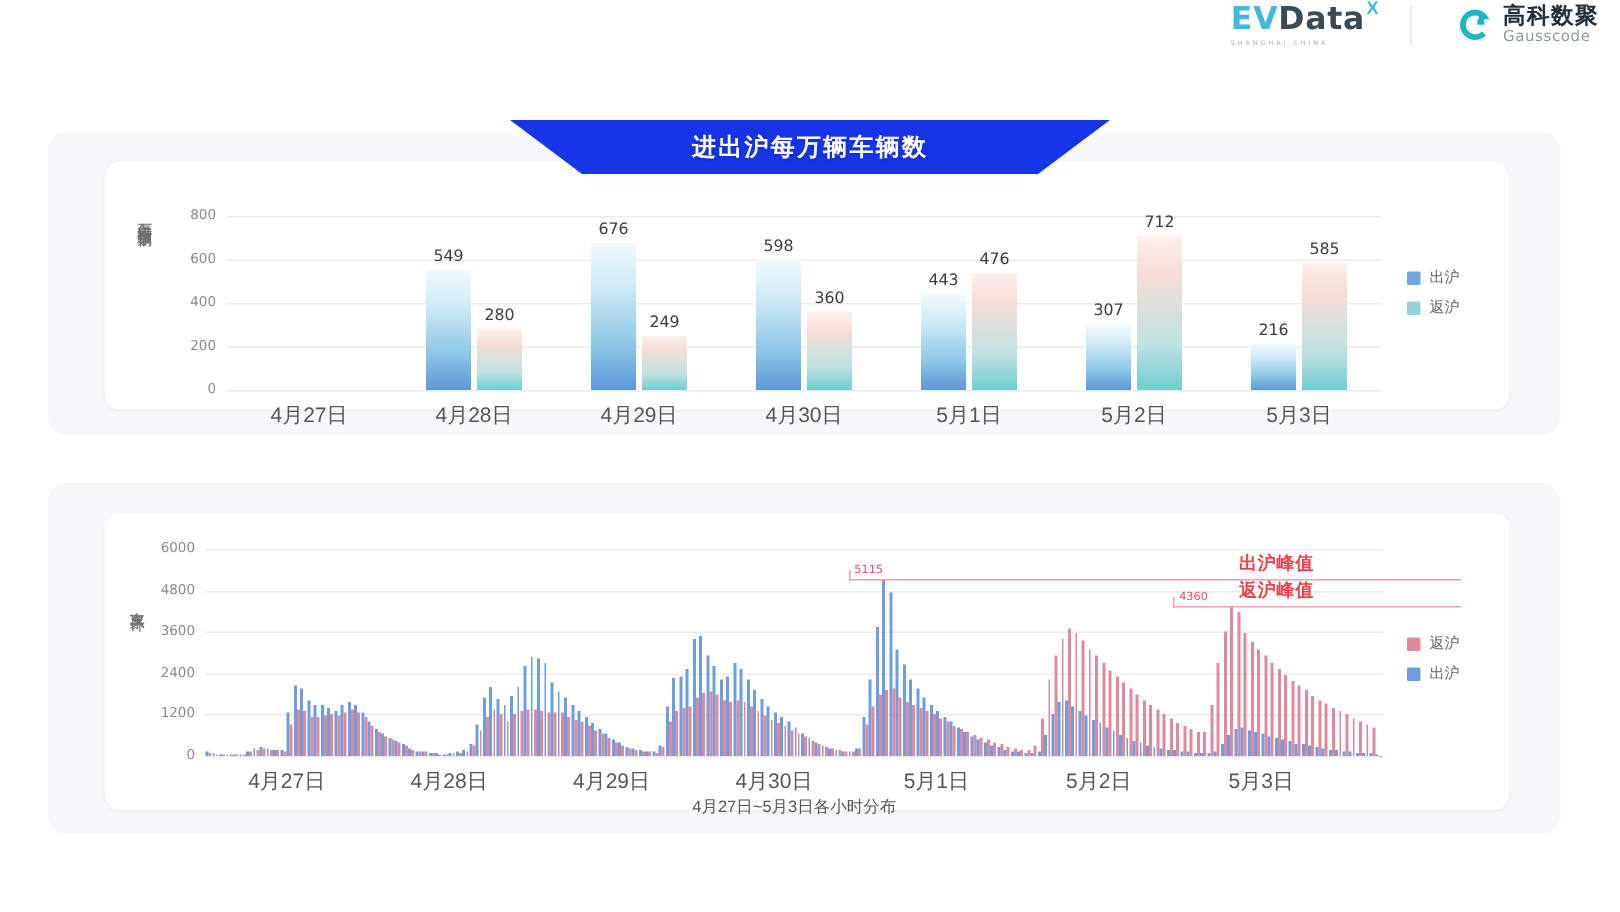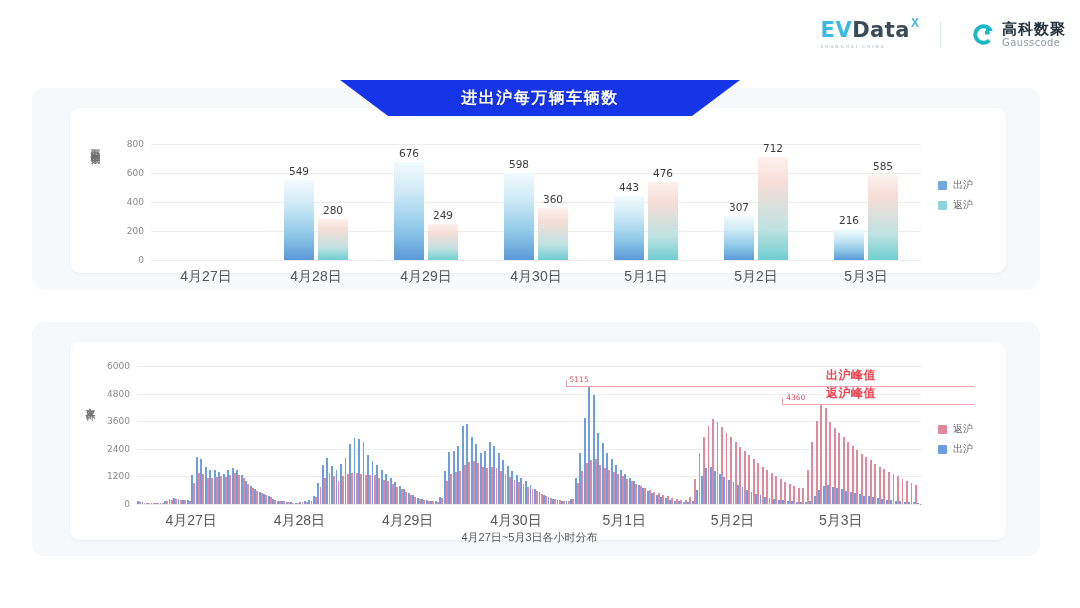--- a/index.html
+++ b/index.html
@@ -6,21 +6,21 @@
   html, body {
     width: 1080px; height: 608px;
     background: #ffffff;
     font-family: "Liberation Sans", "DejaVu Sans", sans-serif;
     overflow: hidden;
   }
   #root { position: relative; width: 1080px; height: 608px; }
 
   
   .logo-bar {
-    position: absolute; top: 20px; right: 14px;
+    position: absolute; top: 2px; right: 14px;
     display: flex; align-items: center; gap: 30px;
   }
   .logo-evdata { position: relative; display: flex; flex-direction: column; align-items: flex-start; }
   .logo-evdata .word {
     font-family: "DejaVu Sans", sans-serif;
     font-size: 21px; font-weight: 700; letter-spacing: .5px;
     line-height: 1; color: #3a4a57;
   }
   .logo-evdata .word .ev { color: #3fb9e0; }
   .logo-evdata .sup {

